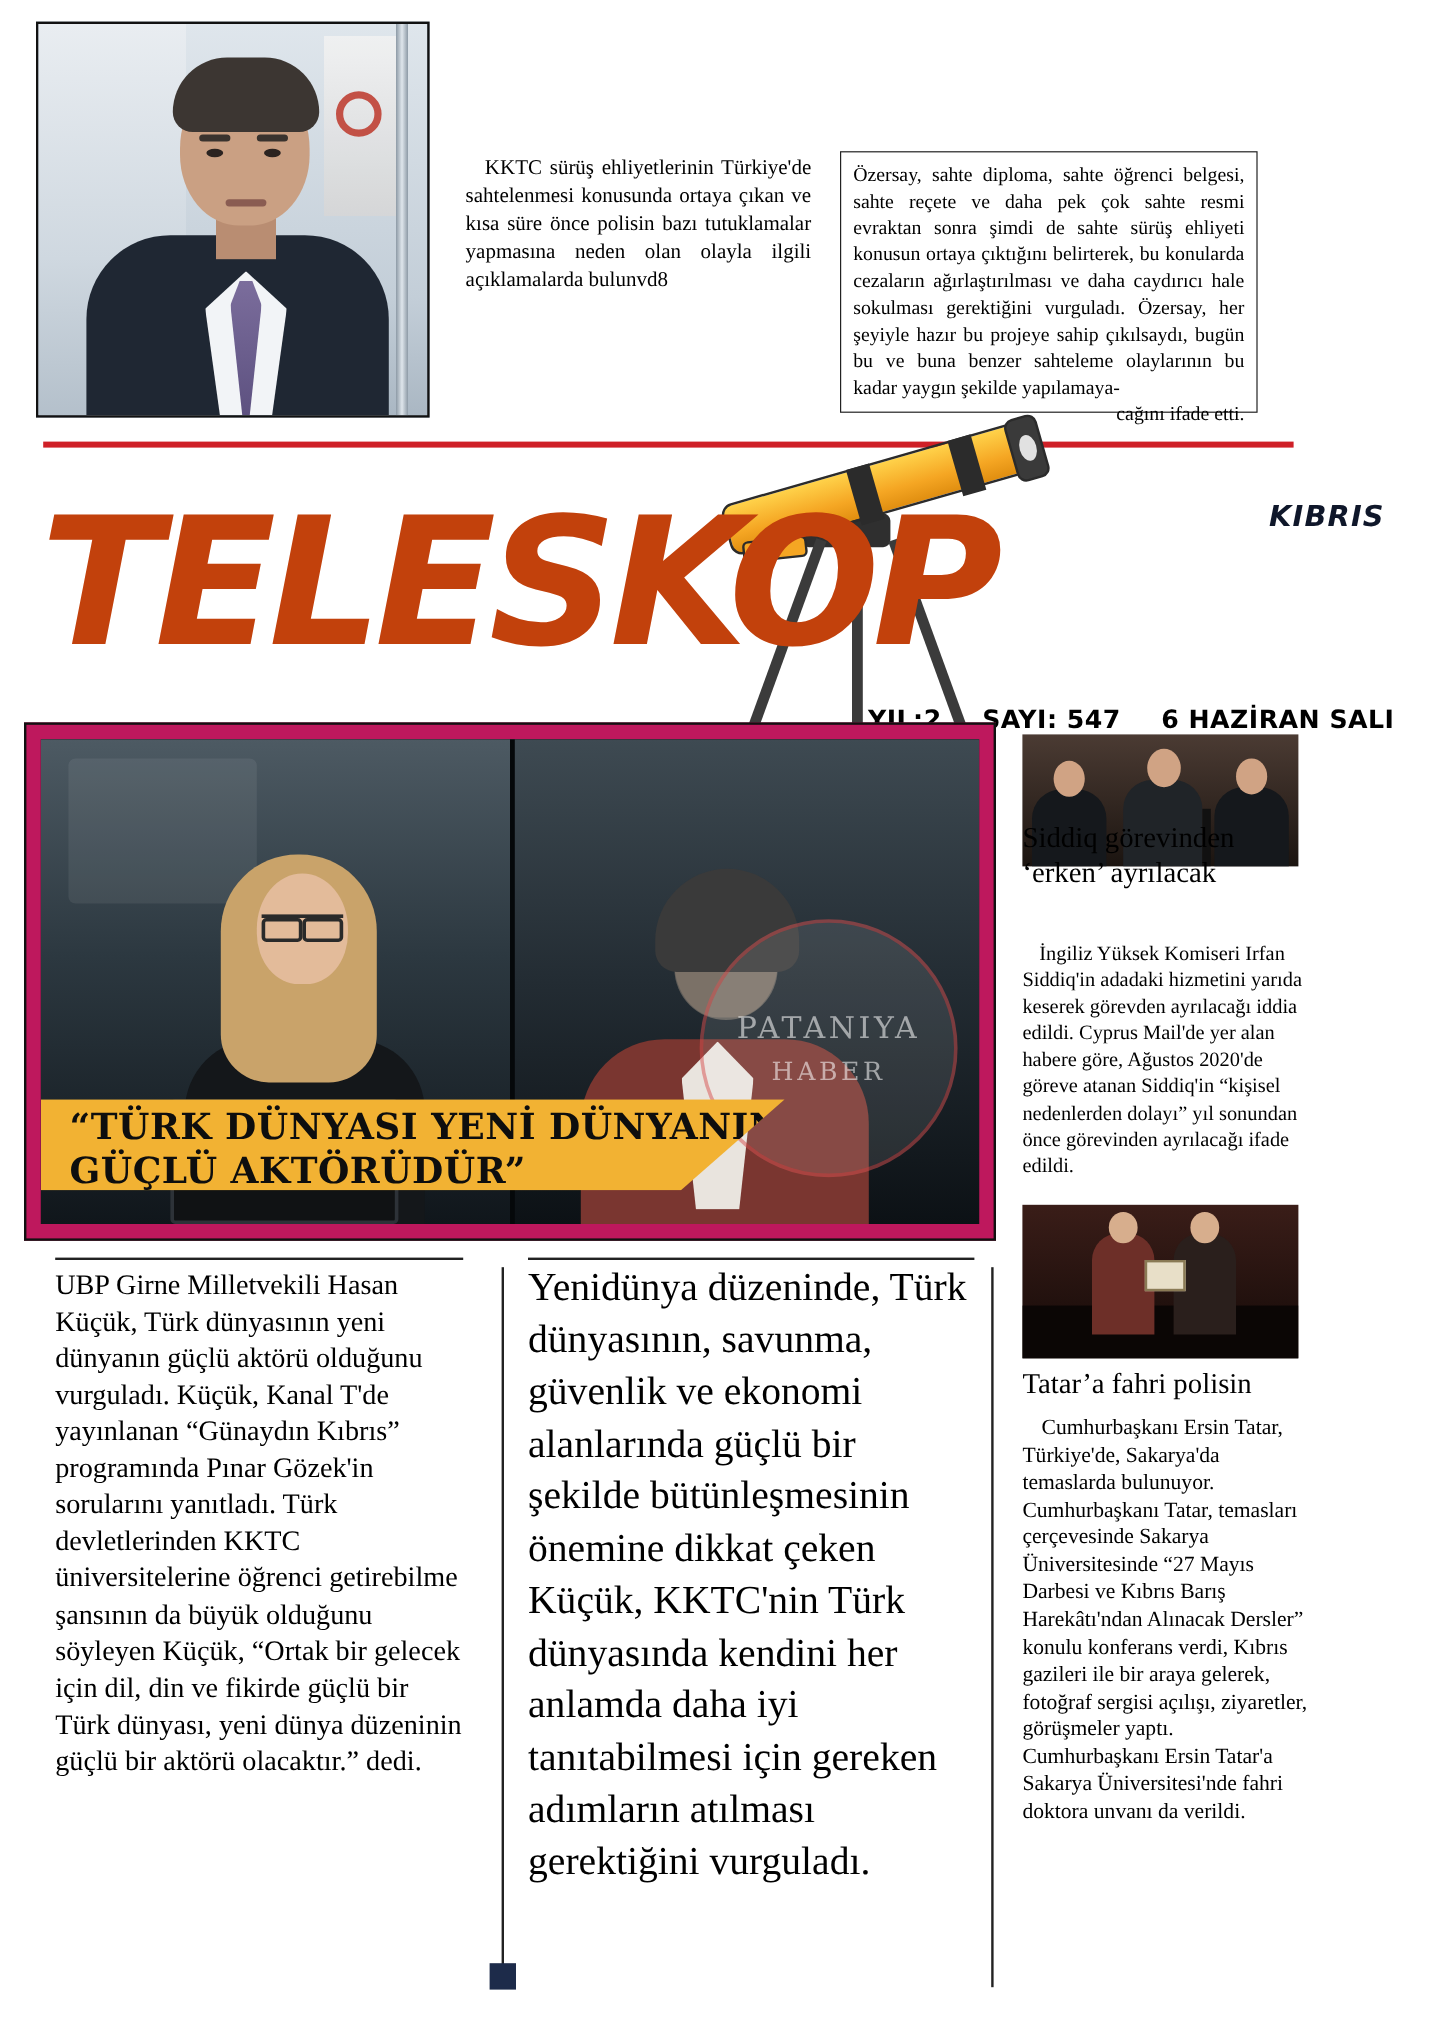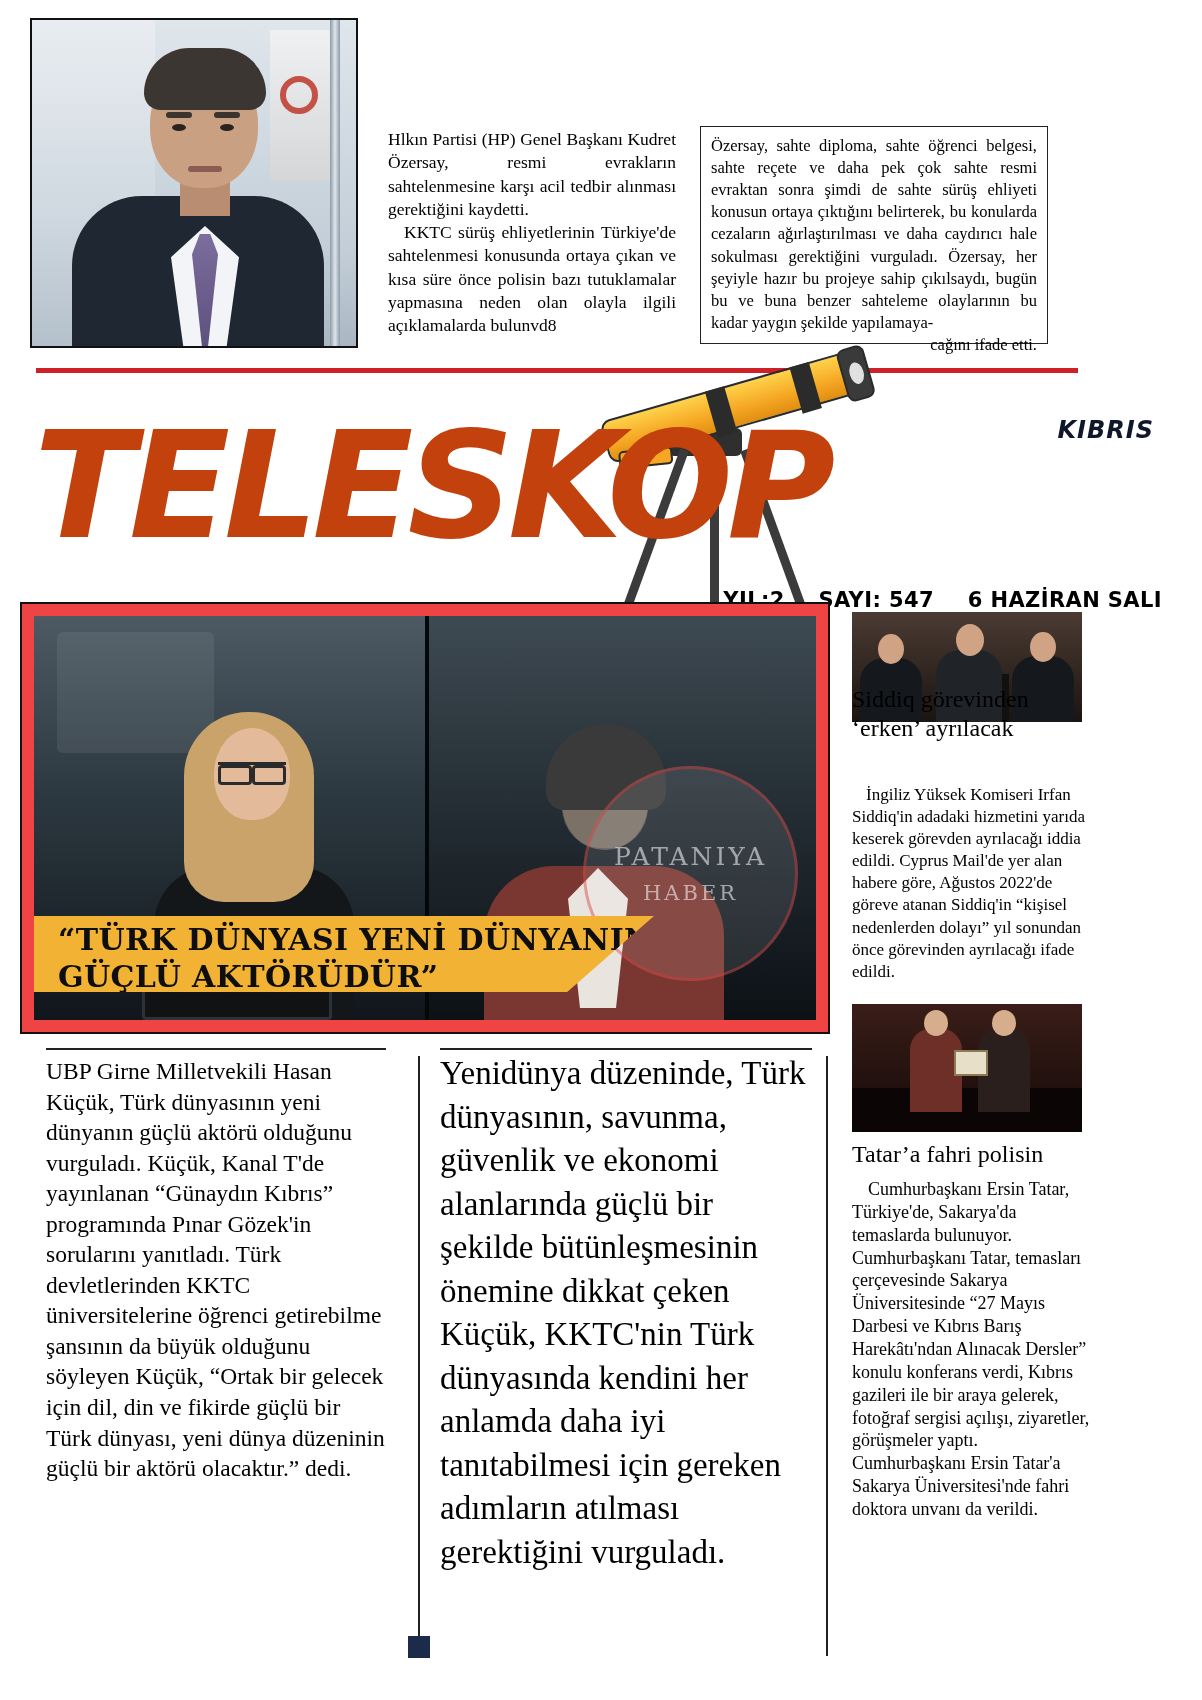--- a/index.html
+++ b/index.html
@@ -199,21 +199,21 @@
     font-size: 21px;
     letter-spacing: .4px;
   }
   .issue-line span { margin-left: 26px; }
 
   
   .main-photo-frame {
     position: absolute;
     left: 20px; top: 602px; width: 810px; height: 432px;
     border: 2px solid #111;
-    background: #ef4444;
+    background: #be185d;
     padding: 12px;
   }
   .main-photo {
     position: relative; width: 100%; height: 100%;
     background: #0d0f12; overflow: hidden;
   }
   .mp-left {
     position: absolute; left: 0; top: 0; width: 50%; height: 100%;
     background: linear-gradient(180deg,#4d5a63 0%, #2c3840 45%, #10161b 100%);
   }
@@ -422,21 +422,20 @@
     <div class="hair"></div>
     <div class="brow-l"></div>
     <div class="brow-r"></div>
     <div class="eye-l"></div>
     <div class="eye-r"></div>
     <div class="mouth"></div>
   </div>
 
 
   <div class="lead-col">
-    <p class="first">Hlkın Partisi (HP) Genel Başkanı Kudret Özersay, resmi evrakların sahtelenmesine karşı acil tedbir alınması gerektiğini kaydetti.</p>
     <p>KKTC sürüş ehliyetlerinin Türkiye'de sahtelenmesi konusunda ortaya çıkan ve kısa süre önce polisin bazı tutuklamalar yapmasına neden olan olayla ilgili açıklamalarda bulunvd8</p>
   </div>
 
   <div class="boxed-col">
     <p>Özersay, sahte diploma, sahte öğrenci belgesi, sahte reçete ve daha pek çok sahte resmi evraktan sonra şimdi de sahte sürüş ehliyeti konusun ortaya çıktığını belirterek, bu konularda cezaların ağırlaştırılması ve daha caydırıcı hale sokulması gerektiğini vurguladı. Özersay, her şeyiyle hazır bu projeye sahip çıkılsaydı, bugün bu ve buna benzer sahteleme olaylarının bu kadar yaygın şekilde yapılamaya-</p>
     <p class="last-line">cağını ifade etti.</p>
   </div>
 
   <div class="red-rule"></div>
 </div>
@@ -499,21 +498,21 @@
   <div class="s-fig f1"></div>
   <div class="s-fig f2"></div>
   <div class="s-fig f3"></div>
   <div class="h1"></div>
   <div class="h2"></div>
   <div class="h3"></div>
   <div class="mic"></div>
 </div>
 <div class="side-head-1">Siddiq görevinden ‘erken’ ayrılacak</div>
 <div class="side-body-1">
-  <p>İngiliz Yüksek Komiseri Irfan Siddiq'in adadaki hizmetini yarıda keserek görevden ayrılacağı iddia edildi. Cyprus Mail'de yer alan habere göre, Ağustos 2022'de göreve atanan Siddiq'in “kişisel nedenlerden dolayı” yıl sonundan önce görevinden ayrılacağı ifade edildi.</p>
+  <p>İngiliz Yüksek Komiseri Irfan Siddiq'in adadaki hizmetini yarıda keserek görevden ayrılacağı iddia edildi. Cyprus Mail'de yer alan habere göre, Ağustos 2020'de göreve atanan Siddiq'in “kişisel nedenlerden dolayı” yıl sonundan önce görevinden ayrılacağı ifade edildi.</p>
 </div>
 
 <div class="side-photo-2">
   <div class="stage"></div>
   <div class="p1"></div>
   <div class="p2"></div>
   <div class="ph1"></div>
   <div class="ph2"></div>
   <div class="frame"></div>
 </div>

